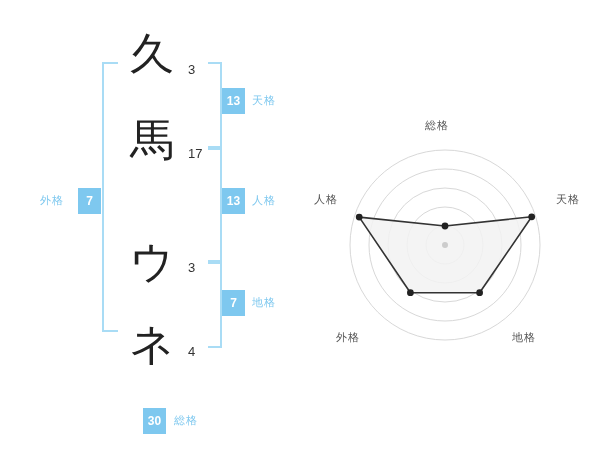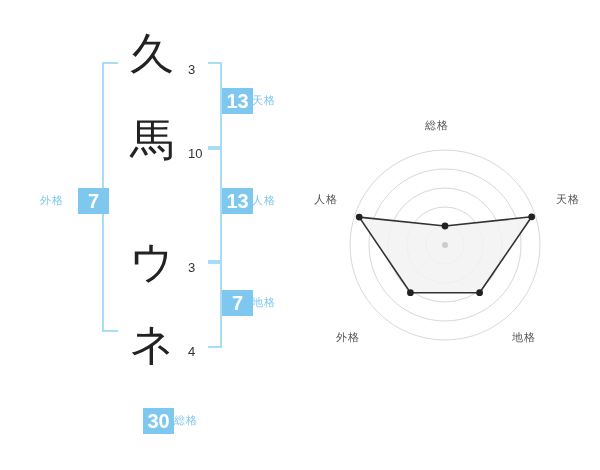--- a/index.html
+++ b/index.html
@@ -51,23 +51,23 @@
   .sn-1 { left: 188px; top: 62px; }
   .sn-2 { left: 188px; top: 146px; }
   .sn-3 { left: 188px; top: 260px; }
   .sn-4 { left: 188px; top: 344px; }
 
   
   .chip {
     position: absolute;
     background: #7ec8ef;
     color: #ffffff;
-    font-size: 20px;
+    font-size: 12px;
     font-weight: bold;
-    width: 31px;
+    width: 23px;
     height: 26px;
     line-height: 26px;
     text-align: center;
     font-family: "Liberation Sans", sans-serif;
   }
   .chip-label {
     position: absolute;
     font-size: 11px;
     color: #7ec8ef;
     font-family: "DejaVu Sans", sans-serif;
@@ -136,21 +136,21 @@
     <div class="brk brk-r1"></div>
     <div class="brk brk-r2"></div>
     <div class="brk brk-r3"></div>
 
     <div class="kanji kanji-1">久</div>
     <div class="kanji kanji-2">馬</div>
     <div class="kanji kanji-3">ウ</div>
     <div class="kanji kanji-4">ネ</div>
 
     <div class="stroke-num sn-1">3</div>
-    <div class="stroke-num sn-2">10</div>
+    <div class="stroke-num sn-2">17</div>
     <div class="stroke-num sn-3">3</div>
     <div class="stroke-num sn-4">4</div>
 
     <div class="chip chip-tenkaku">13</div>
     <div class="chip-label lbl-tenkaku">天格</div>
 
     <div class="chip chip-jinkaku">13</div>
     <div class="chip-label lbl-jinkaku">人格</div>
 
     <div class="chip chip-chikaku">7</div>

